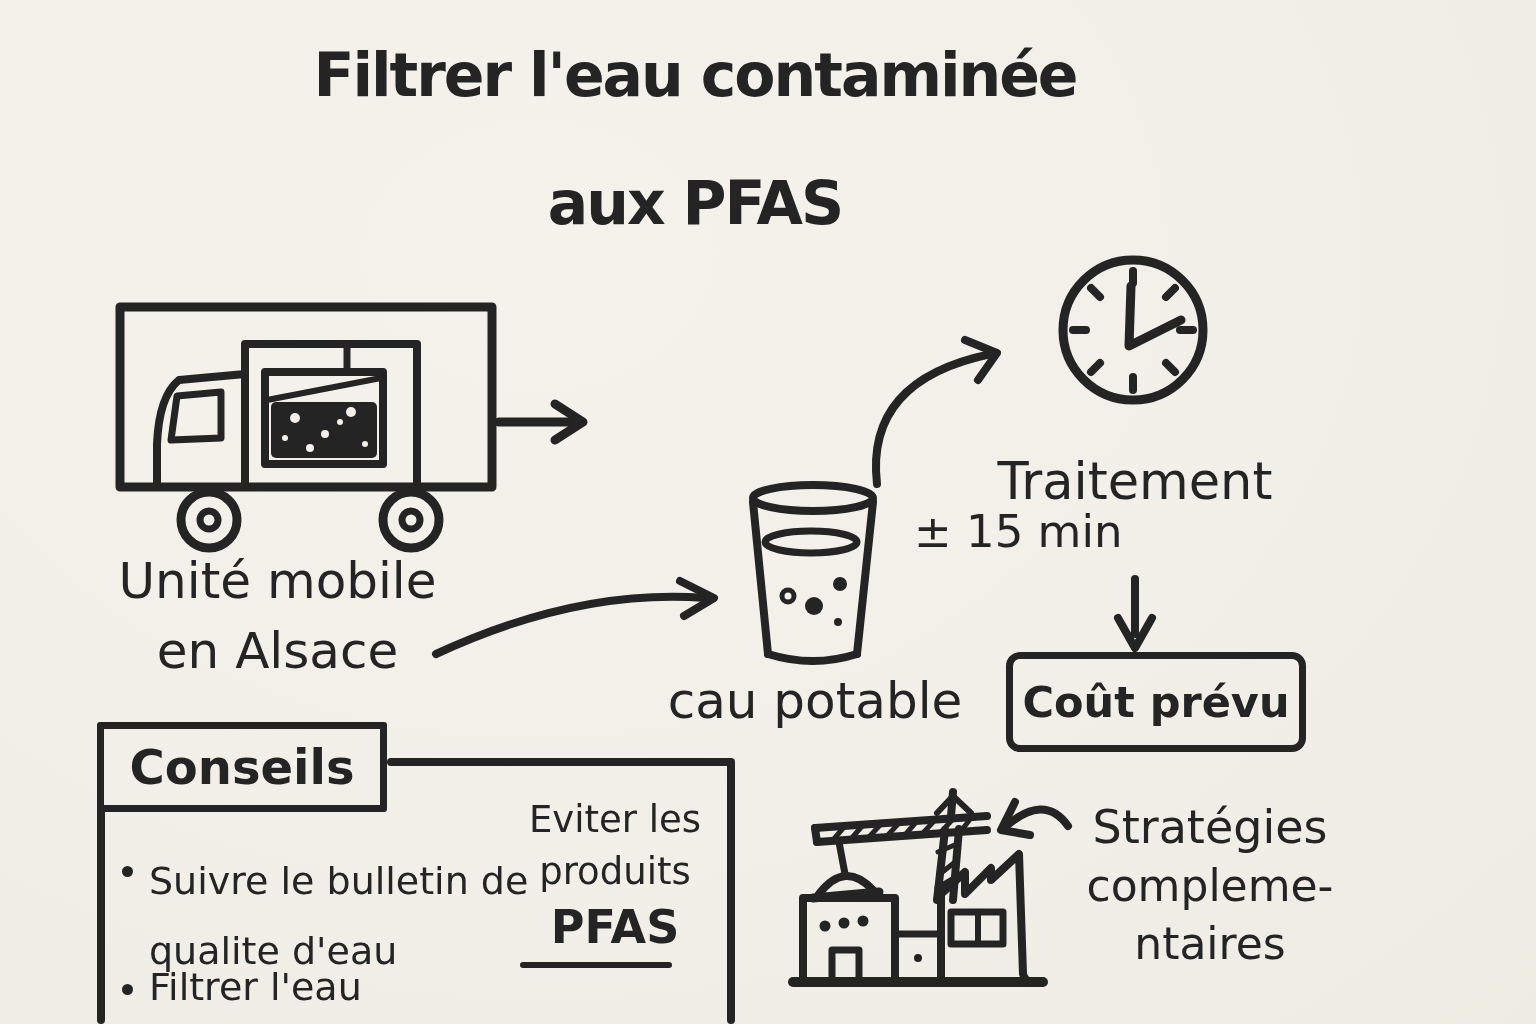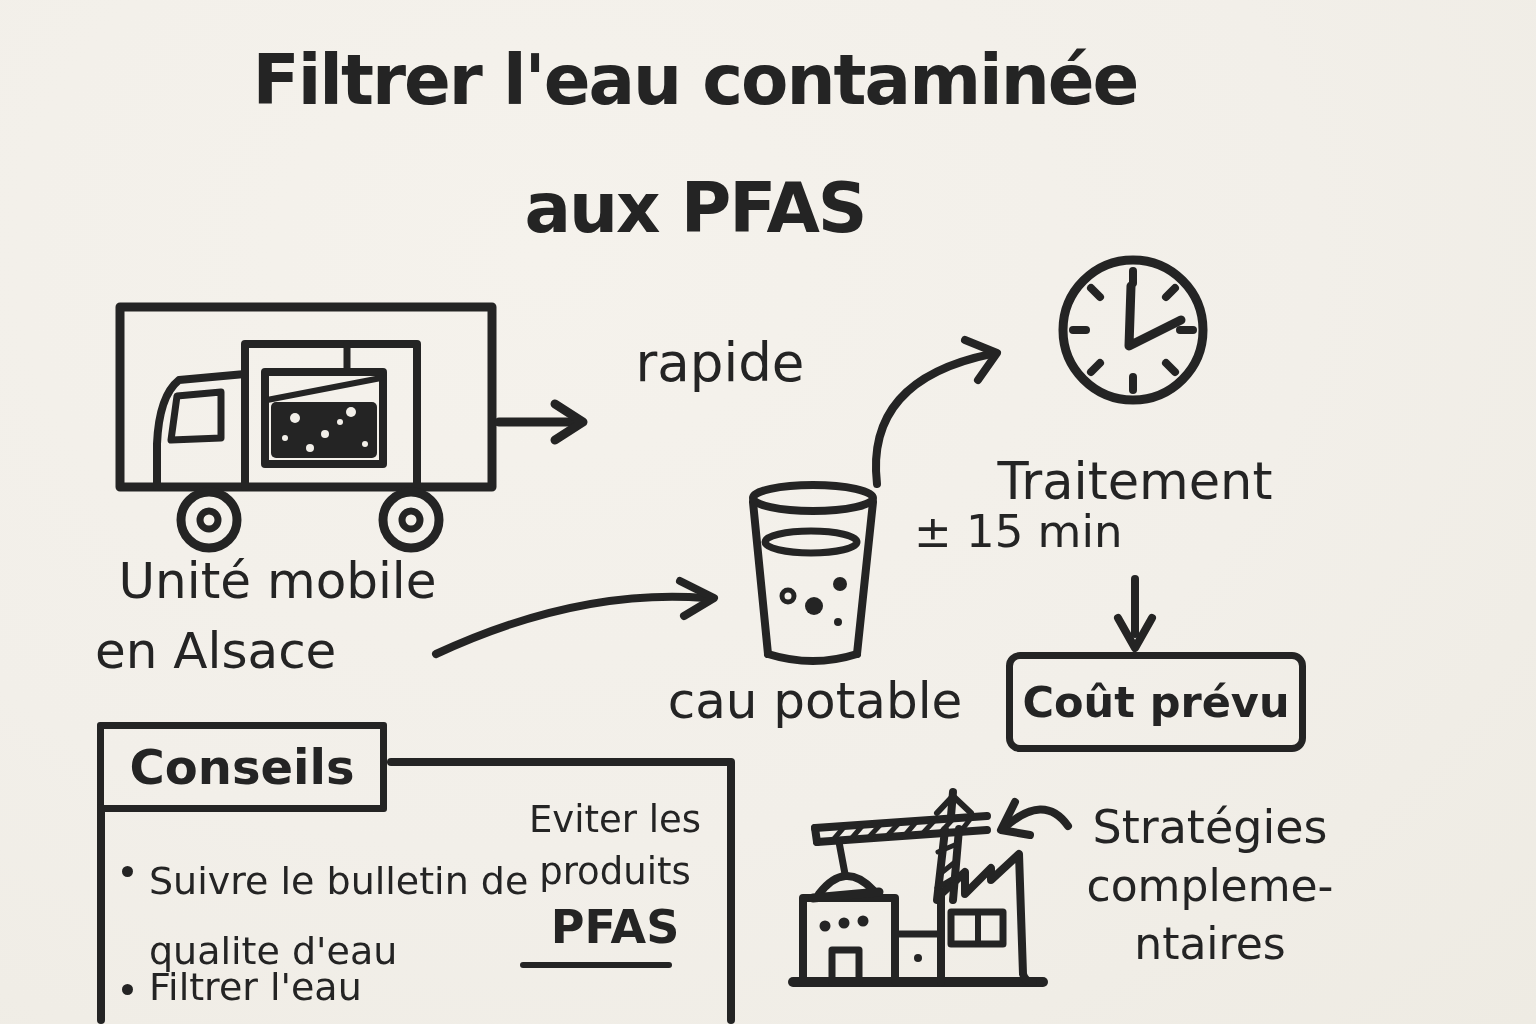--- a/index.html
+++ b/index.html
@@ -15,21 +15,21 @@
   }
   .abs { position: absolute; }
   svg { display: block; overflow: visible; }
   .stroke { stroke: #242424; fill: none; stroke-linecap: round; stroke-linejoin: round; }
   .fill   { fill: #242424; stroke: none; }
   .bgfill { fill: #f2efe9; stroke: none; }
 
   .title-line {
     left: 55px; width: 1280px;
     text-align: center;
-    font-size: 69px; font-weight: bold;
+    font-size: 60px; font-weight: bold;
     letter-spacing: -2px;
     white-space: nowrap;
   }
 
   .speed-note {
     left: 555px; top: 326px; width: 330px;
     font-size: 53px; line-height: 74px; text-align: center;
   }
   .treat-1 { left: 955px; top: 432px; width: 360px; font-size: 51px; text-align: center; white-space: nowrap; margin-top: 20px; }
   .treat-2 { left: 914px; top: 505px; width: 360px; font-size: 45px; text-align: left; white-space: nowrap; }
@@ -37,21 +37,21 @@
   .cost-box {
     left: 1006px; top: 652px; width: 286px; height: 86px;
     border: 7px solid #242424; border-radius: 14px;
     display: flex; align-items: center; justify-content: center;
     font-size: 43px; font-weight: bold; white-space: nowrap;
   }
 
   .water-label { left: 645px; top: 672px; width: 340px; font-size: 50px; text-align: center; white-space: nowrap; }
 
   .mobile-1 { left: 95px; top: 552px; width: 365px; font-size: 50px; text-align: center; white-space: nowrap; }
-  .mobile-2 { left: 95px; top: 622px; width: 365px; font-size: 50px; text-align: left; white-space: nowrap; }
+  .mobile-2 { left: 95px; top: 622px; width: 365px; font-size: 50px; text-align: center; white-space: nowrap; }
 
   .conseils-box {
     left: 97px; top: 722px; width: 276px; height: 76px;
     border: 7px solid #242424; border-radius: 3px;
     display: flex; align-items: center; justify-content: center;
     font-size: 48px; font-weight: bold;
   }
   .line-h { background: #242424; height: 8px; border-radius: 4px; }
   .line-v { background: #242424; width: 8px;  border-radius: 4px; }
 
@@ -103,21 +103,20 @@
   <circle class="stroke" cx="296" cy="222" r="28" stroke-width="9" fill="#f2efe9"></circle>
   <circle class="stroke" cx="296" cy="222" r="9" stroke-width="7"></circle>
 </svg>
 
 <svg class="abs" style="left:497px; top:398px" width="100" height="48" viewBox="0 0 100 48">
   <path class="stroke" d="M2,24 L78,24" stroke-width="9"></path>
   <path class="stroke" d="M58,6 L86,24 L58,42" stroke-width="9"></path>
 </svg>
 
 <div class="abs speed-note">
-  <div>rapide</div>
 </div>
 
 <svg class="abs" style="left:853px; top:336px" width="170" height="152" viewBox="0 0 170 152">
   <path class="stroke" d="M24,148 Q12,44 138,18" stroke-width="8"></path>
   <path class="stroke" d="M112,4 L144,17 L125,44" stroke-width="8"></path>
 </svg>
 
 <svg class="abs" style="left:1053px; top:248px" width="160" height="162" viewBox="0 0 160 162">
   <circle class="stroke" cx="80" cy="82" r="70" stroke-width="9"></circle>
   <path class="stroke" d="M80,35 L80,23" stroke-width="8"></path>

